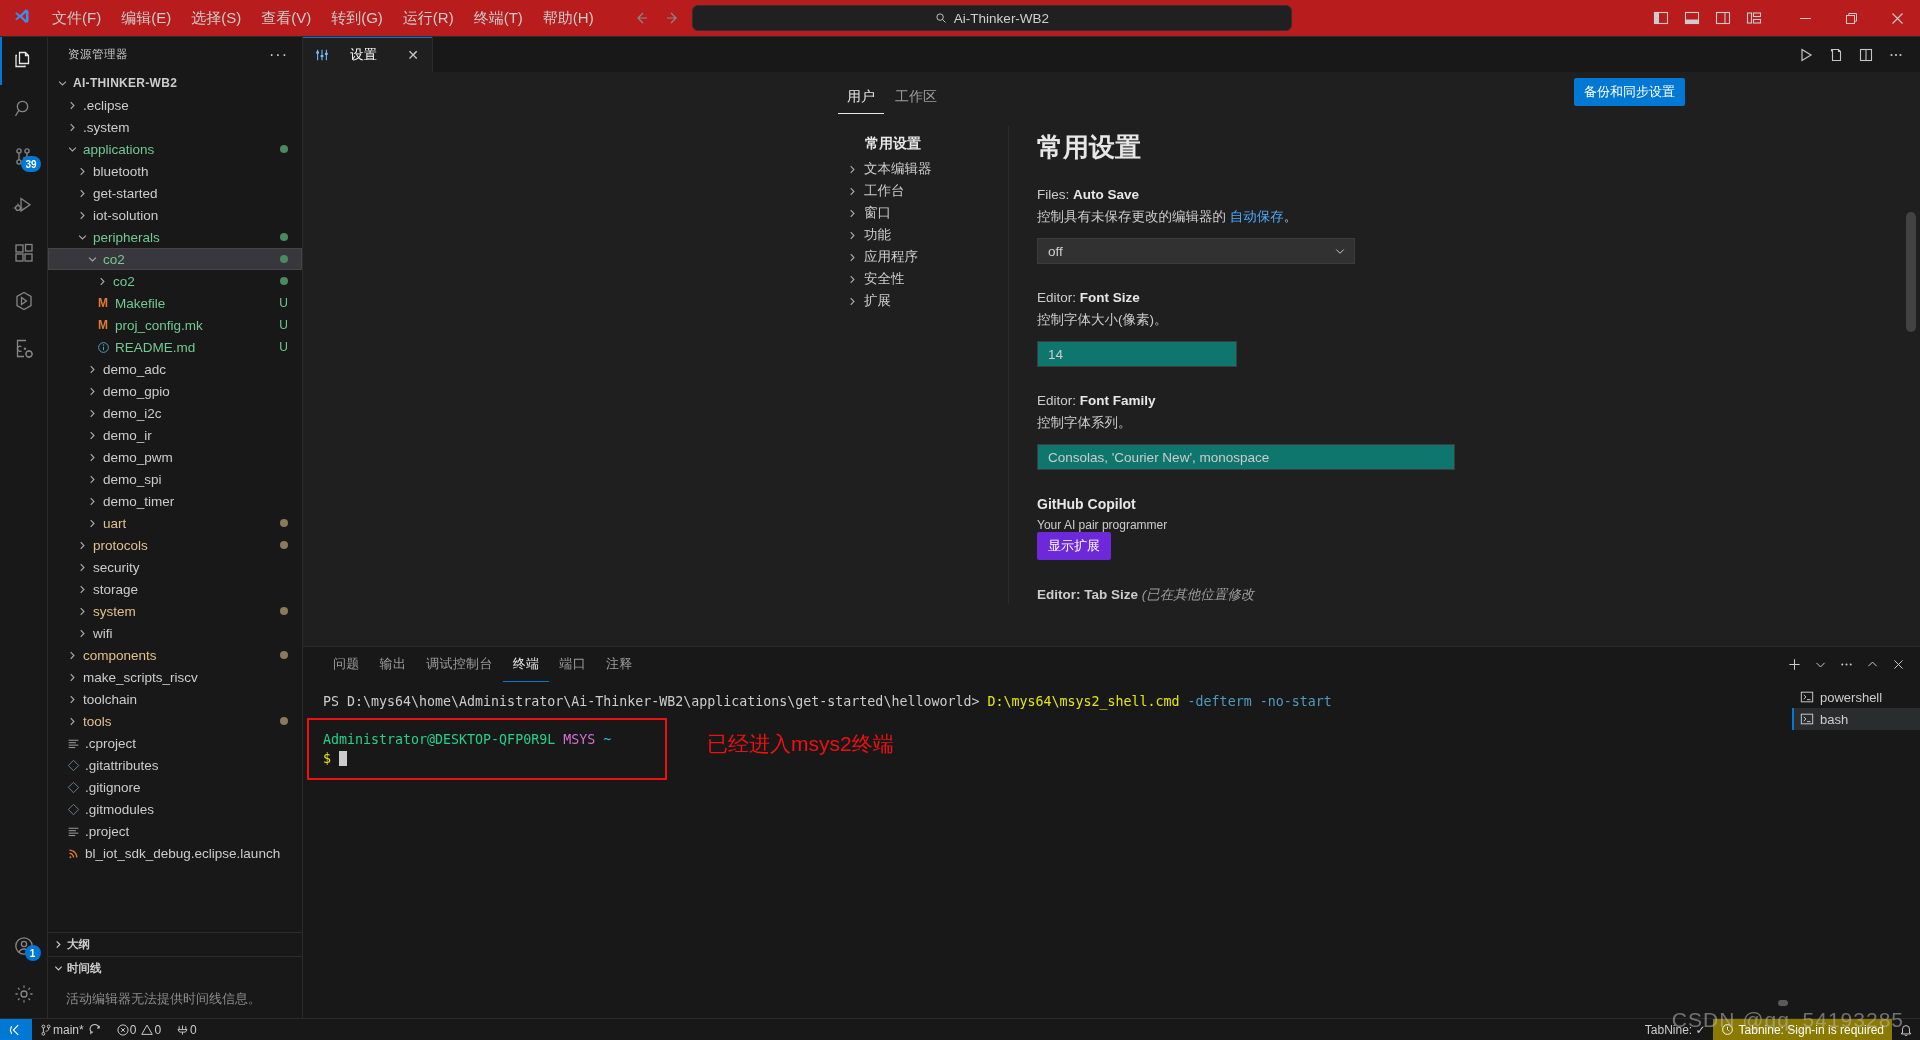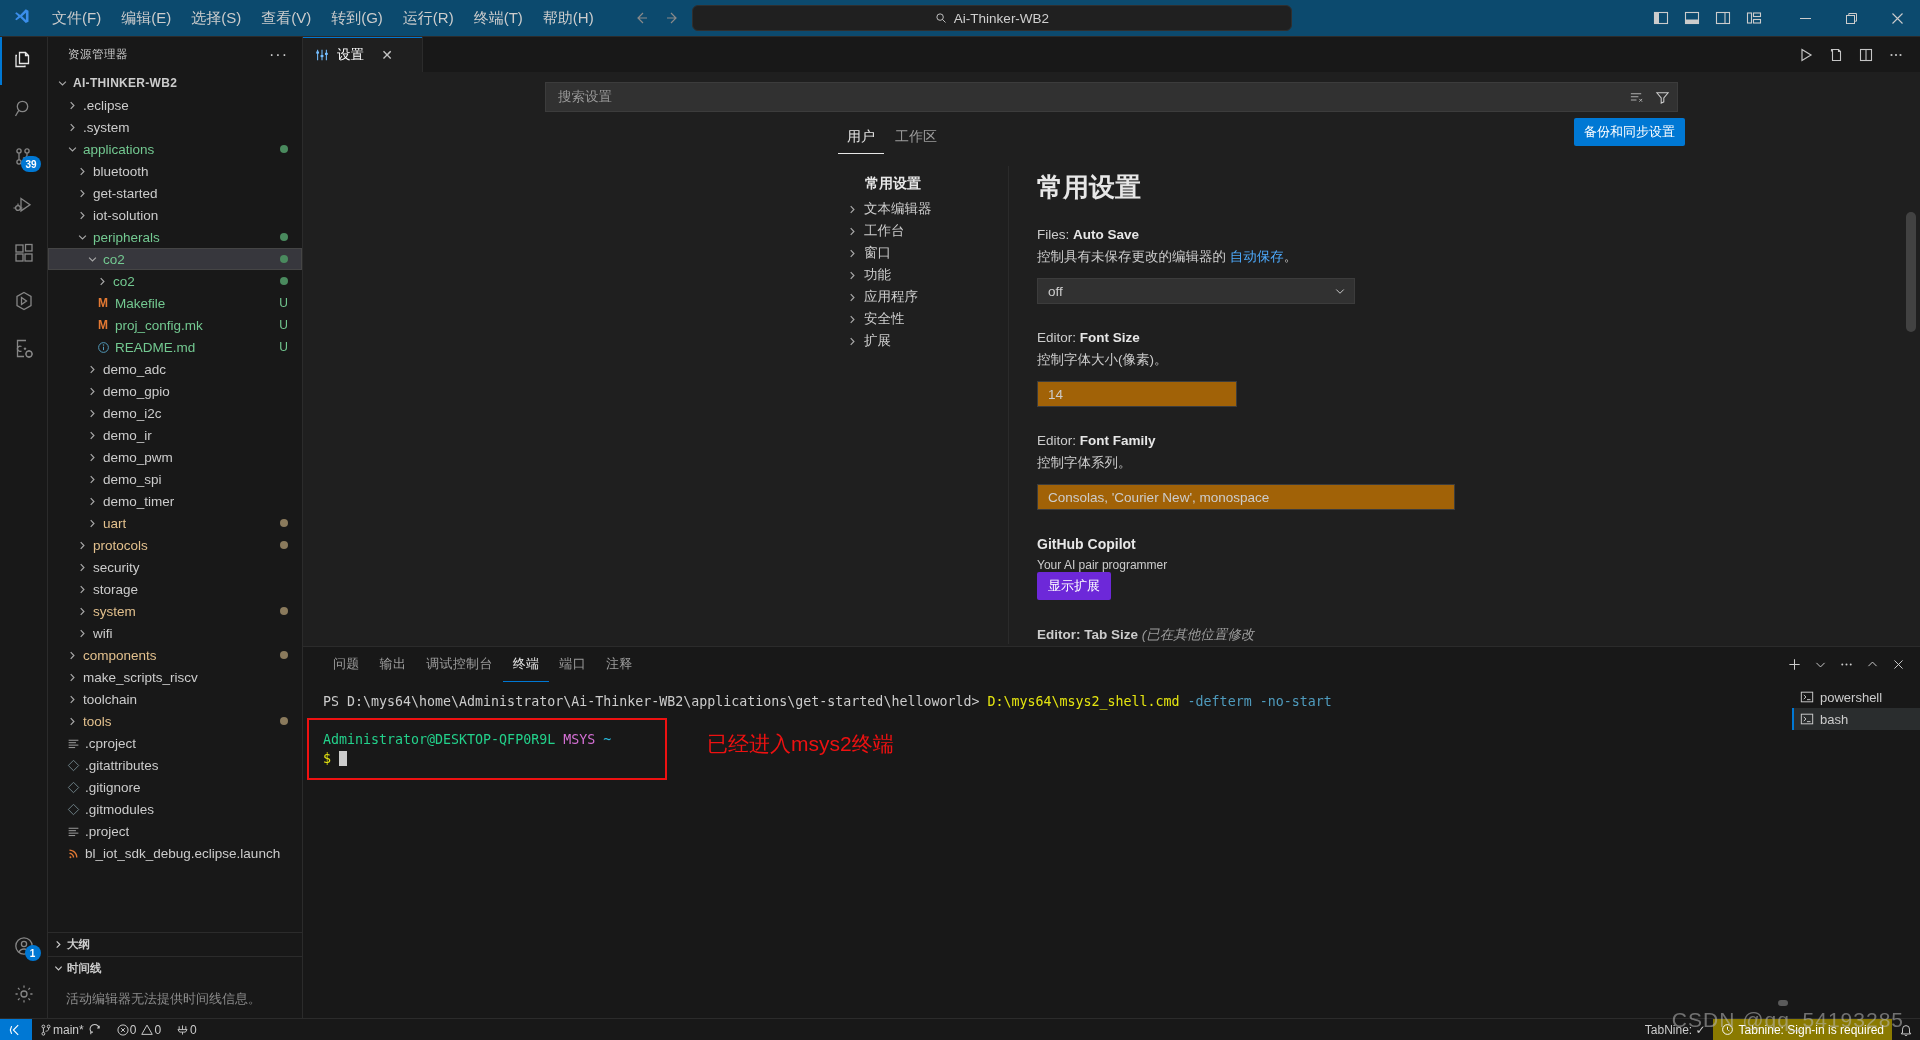--- a/index.html
+++ b/index.html
@@ -7,21 +7,21 @@
     width: 1920px; height: 1040px;
     background: #1e1e1e;
     font-family: "Liberation Sans", "DejaVu Sans", sans-serif;
     color: #ccc; overflow: hidden;
     -webkit-font-smoothing: antialiased;
   }
   .app { width: 1920px; height: 1040px; display: flex; flex-direction: column; position: relative; }
 
   
   .titlebar {
-    height: 37px; background: #0c4a6e; display: flex; align-items: center;
+    height: 37px; background: #b91c1c; display: flex; align-items: center;
     border-bottom: 1px solid #2b2b2b; flex: none; position: relative;
   }
   .vs-logo { width: 42px; display: flex; align-items: center; justify-content: center; }
   .vs-logo svg { width: 20px; height: 20px; }
   .menubar { display: flex; align-items: center; height: 100%; }
   .menu-item {
     padding: 0 10px; height: 100%; display: flex; align-items: center;
     font-size: 15px; color: #cccccc; cursor: default; white-space: nowrap;
   }
   .tb-center { position: absolute; left: 50%; transform: translateX(-50%); display: flex; align-items: center; gap: 6px; }
@@ -83,21 +83,21 @@
     height: 24px; display: flex; align-items: center; gap: 4px; padding-left: 6px;
     font-size: 11.5px; font-weight: 700; color: #ccc; border-top: 1px solid #2b2b2b; flex: none;
   }
   .sect-head svg { width: 9px; height: 9px; }
   .timeline-msg { padding: 10px 18px; font-size: 13px; color: #8c8c8c; }
 
   
   .editorarea { flex: 1; display: flex; flex-direction: column; min-width: 0; background: #1f1f1f; }
   .tabsrow { height: 35px; background: #181818; display: flex; align-items: stretch; flex: none; position: relative; }
   .tab {
-    display: flex; align-items: center; gap: 8px; padding: 0 10px 0 12px; background: #1f1f1f;
+    display: flex; align-items: center; gap: 21px; padding: 0 10px 0 12px; background: #1f1f1f;
     border-right: 1px solid #2b2b2b; font-size: 13.5px; color: #ffffff; position: relative; min-width: 120px;
   }
   .tab::before { content:''; position:absolute; top:0; left:0; right:0; height:1px; background:#0078d4; }
   .tab .tclose { margin-left: 6px; color: #c5c5c5; font-size: 14px; width: 18px; text-align: center; }
   .tabs-fill { flex: 1; }
   .editor-actions { display: flex; align-items: center; gap: 2px; padding-right: 10px; }
   .eact { width: 28px; height: 28px; display: flex; align-items: center; justify-content: center; color: #c5c5c5; }
 
   .settings-scroll { flex: 1; overflow: hidden; position: relative; }
   .settings-searchwrap { padding: 10px 0 0 0; display: flex; justify-content: center; }
@@ -125,21 +125,21 @@
   .s-label { font-size: 13.5px; color: #cccccc; }
   .s-label b { color: #e7e7e7; }
   .s-desc { font-size: 13.5px; color: #cccccc; padding-top: 6px; }
   .s-desc a { color: #4daafc; text-decoration: none; }
   .s-select {
     margin-top: 12px; width: 318px; height: 26px; background: #313131; border: 1px solid #3c3c3c;
     display: flex; align-items: center; padding: 0 8px 0 10px; font-size: 13.5px; color: #cccccc;
   }
   .s-select svg { margin-left: auto; width: 12px; height: 12px; }
   .s-input {
-    margin-top: 12px; height: 26px; background: #a16207; border: 1px solid #3c3c3c;
+    margin-top: 12px; height: 26px; background: #0f766e; border: 1px solid #3c3c3c;
     display: flex; align-items: center; padding: 0 10px; font-size: 13.5px; color: #cccccc;
   }
   .s-input.narrow { width: 200px; }
   .s-input.wide { width: 418px; }
   .ext-title { font-size: 14px; font-weight: 700; color: #e7e7e7; }
   .ext-sub { font-size: 12px; color: #cccccc; padding-top: 6px; }
   .ext-btn { display: inline-block; background: #6d28d9; color: #fff; font-size: 13px; padding: 5px 11px; border-radius: 2px; }
   .s-cut { font-size: 13.5px; color: #cccccc; }
   .s-cut i { color: #9d9d9d; }
   .scroll-thumb { position: absolute; right: 2px; width: 10px; background: #4f4f4f; border-radius: 5px; opacity: .75; }
@@ -756,38 +756,20 @@
             <svg width="16" height="16" viewBox="0 0 16 16">
                 <circle cx="3.5" cy="8" r="1.1" fill="currentColor"></circle>
                 <circle cx="8" cy="8" r="1.1" fill="currentColor"></circle>
                 <circle cx="12.5" cy="8" r="1.1" fill="currentColor"></circle>
               </svg>
           </div>
         </div>
       </div>
 
       <div class="settings-scroll">
-        <div class="settings-searchwrap">
-          <div class="settings-search">
-            <span>搜索设置</span>
-            <span class="ss-icons">
-              <span class="ss-ibtn">
-                <svg width="15" height="15" viewBox="0 0 16 16">
-                    <path stroke="#b0b0b0" stroke-width="1.1" d="M2 4h11M2 7.3h8M2 10.6h6"></path>
-                    <path stroke="#b0b0b0" stroke-width="1" d="M11 9.5l3 3M14 9.5l-3 3"></path>
-                  </svg>
-              </span>
-              <span class="ss-ibtn">
-                <svg width="15" height="15" viewBox="0 0 16 16">
-                    <path fill="none" stroke="#cccccc" stroke-width="1.1" d="M2 3h12l-4.6 5.4v4.2l-2.8 1.4V8.4z"></path>
-                  </svg>
-              </span>
-            </span>
-          </div>
-        </div>
 
         <div class="settings-tabs">
           <div class="stab active">用户</div>
           <div class="stab">工作区</div>
           <div class="sync-btn">备份和同步设置</div>
         </div>
 
         <div class="settings-main">
           <div class="toc">
             <div class="toc-title">常用设置</div>

